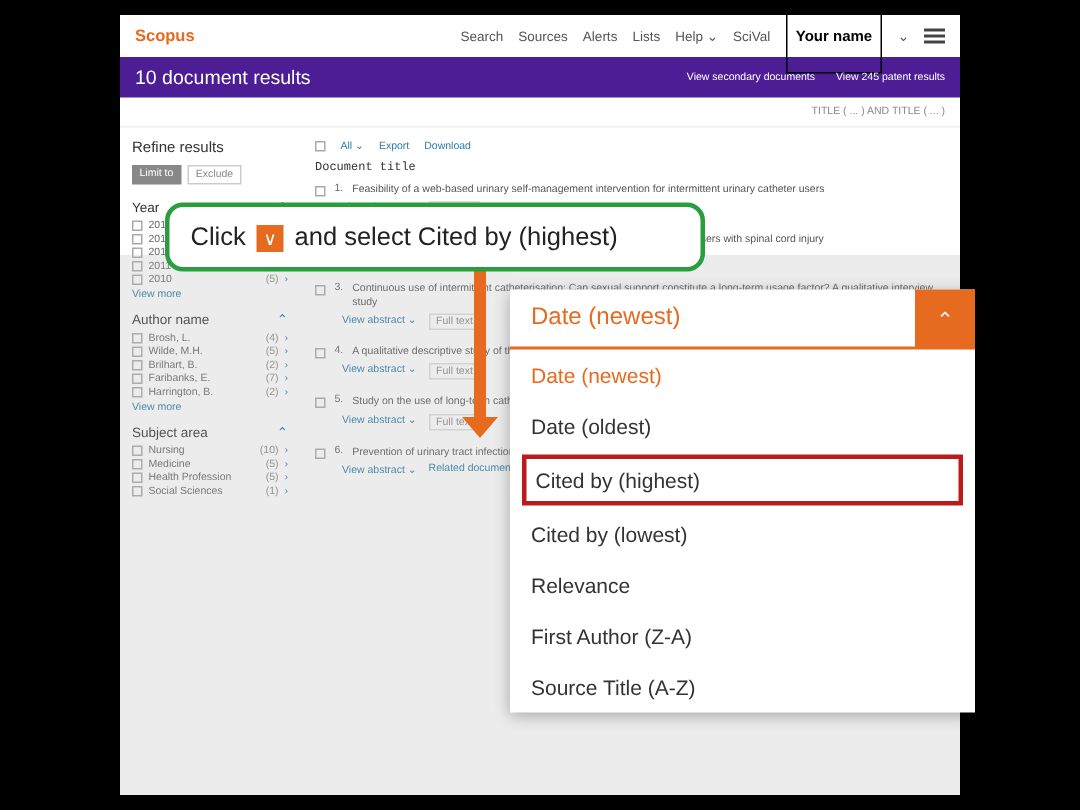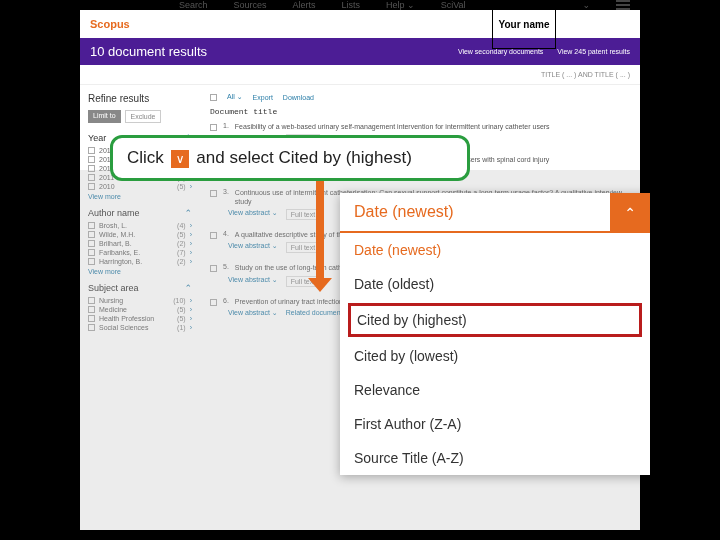--- a/index.html
+++ b/index.html
@@ -1,20 +1,20 @@
 <!DOCTYPE html>
 <html><head>
 <meta charset="utf-8">
 <style>
   * { margin: 0; padding: 0; box-sizing: border-box; font-family: Arial, sans-serif; }
   body { background: #000; width: 720px; height: 540px; overflow: hidden; }
   .page { position: absolute; top: 10px; left: 80px; width: 560px; height: 520px; background: #fff; }
   .topbar { display: flex; align-items: center; height: 28px; padding: 0 10px; font-size: 9px; }
   .brand { color: #e66a1f; font-weight: bold; font-size: 11px; }
-  .topnav { margin-left: auto; display: flex; gap: 26px; color: #555; }
+  .topnav { margin-left: auto; display: flex; gap: 10px; align-items: center; color: #555; }
   .topnav span { cursor: pointer; }
   .username { border: 1px solid #000; padding: 18px 6px; font-weight: bold; color: #000; font-size: 10px; }
   .hamburger { width: 14px; height: 10px; display: flex; flex-direction: column; justify-content: space-between; }
   .hamburger div { height: 2px; background: #444; }
   .bluebar { background: #4c1d95; color: #fff; padding: 6px 10px; display: flex; align-items: center; }
   .bluebar .title { font-size: 13px; }
   .bluebar .right { margin-left: auto; font-size: 7px; display: flex; gap: 14px; }
   .querybar { font-size: 7px; color: #888; padding: 6px 10px; text-align: right; border-bottom: 1px solid #eee; }
   .content { display: flex; }
   .sidebar { width: 120px; padding: 8px; font-size: 8px; color: #555; }

